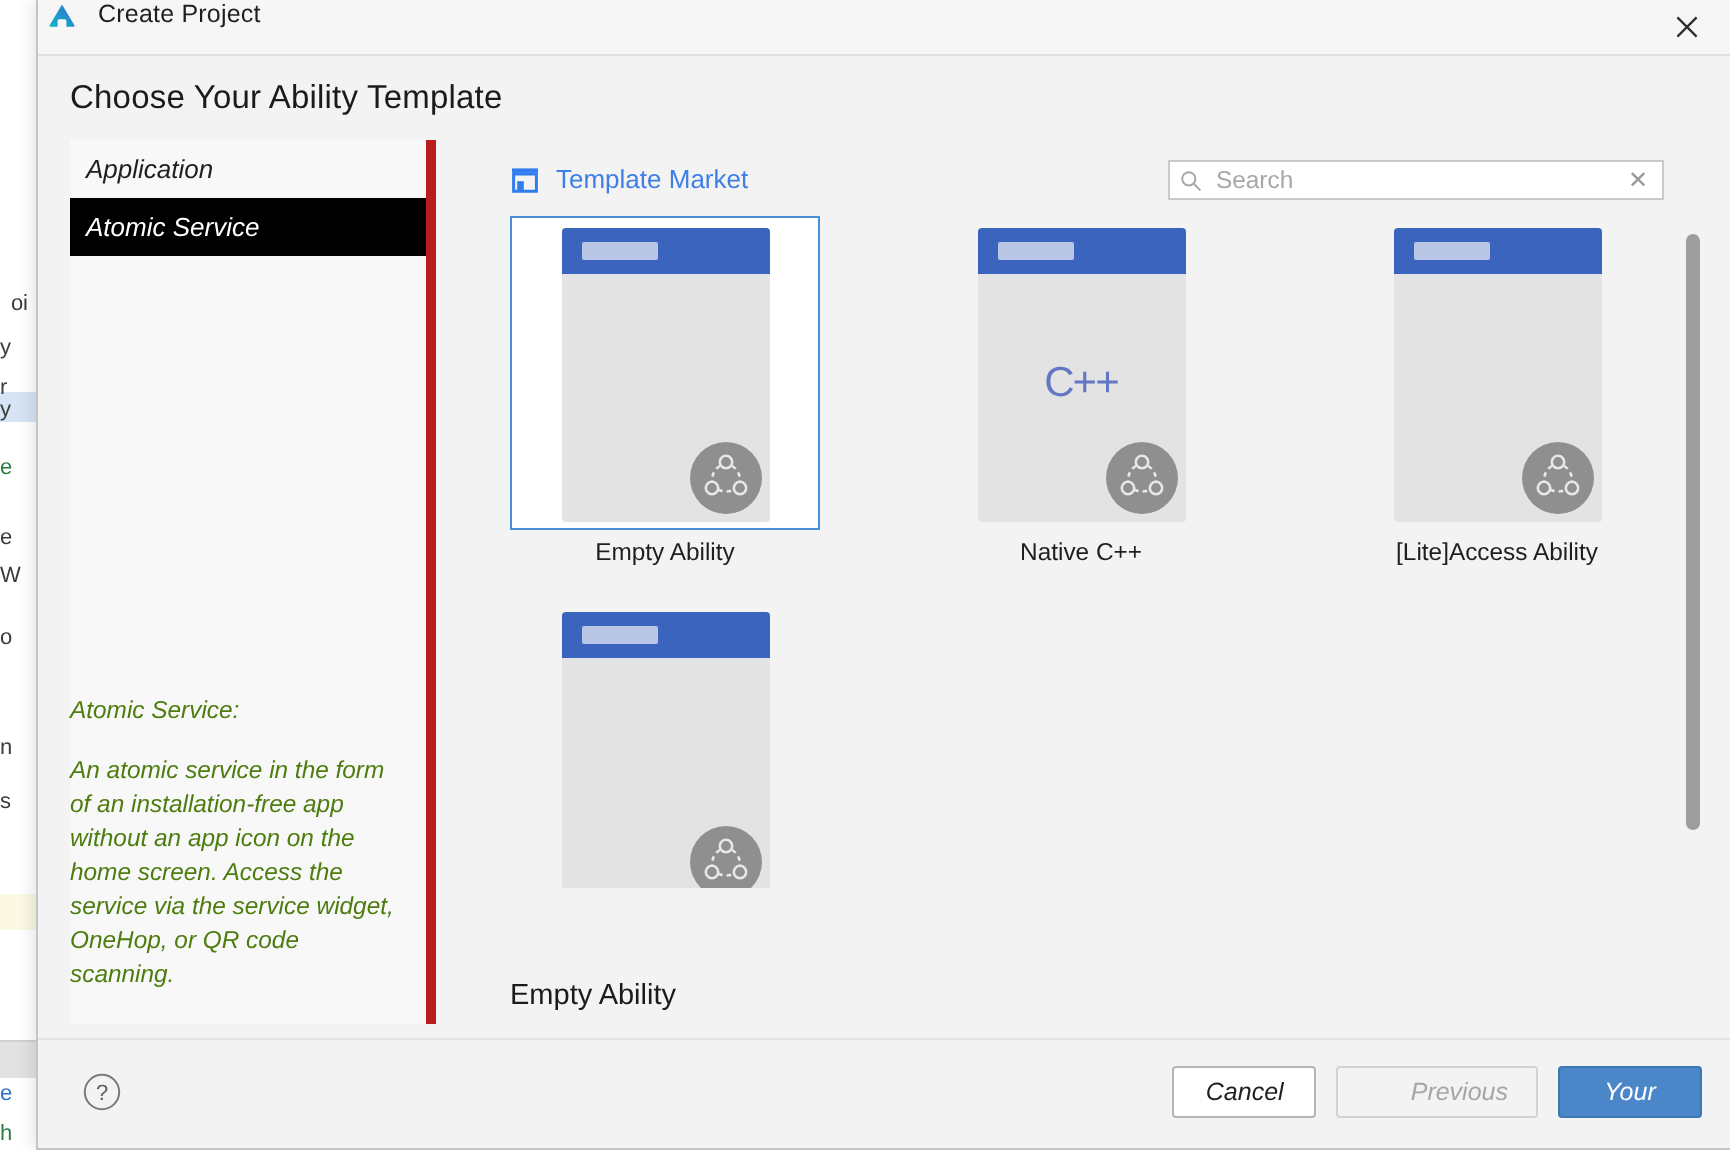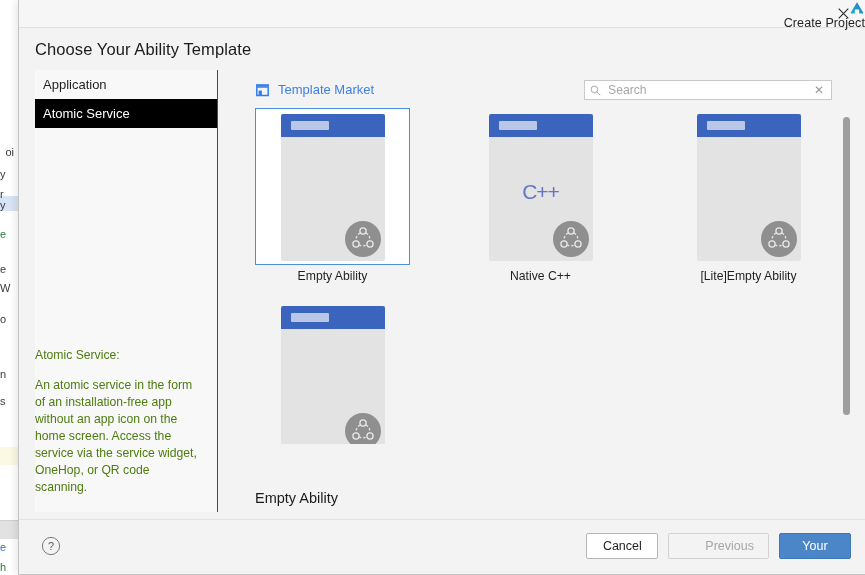--- a/index.html
+++ b/index.html
@@ -55,21 +55,21 @@
     border-top: none; border-right: none;
     box-sizing: border-box;
     box-shadow: -2px 0 8px rgba(0,0,0,.10);
   }
 
   
   #titlebar {
     position: absolute; left: 0; top: 0; right: 0; height: 27px;
     background: #f6f6f6;
     border-bottom: 1px solid #e0e0e0;
-    display: flex; align-items: flex-end; flex-direction: column;
+    display: flex; align-items: flex-start;
   }
   #titlebar .app-icon { margin-left: 4px; display: flex; align-items: center; }
   #titlebar .title-text {
     margin-left: 10px;
     font-size: 12.5px;
     color: #1f1f1f;
     letter-spacing: .1px;
   }
   #close-btn {
     position: absolute; right: 0; top: 0;
@@ -93,22 +93,23 @@
     position: absolute;
     left: 0; top: 66px; right: 0; bottom: 54px;
     background: #f3f3f3;
   }
 
   
   #left-pane {
     position: absolute; left: 16px; top: 4px;
     width: 183px; bottom: 8px;
     background: #f8f8f8;
-    border-right: 1px solid #b91c1c;
+    border-right: 5px solid #b91c1c;
     box-sizing: border-box;
+    font-style: italic;
   }
   .nav-item {
     height: 29px;
     display: flex; align-items: center;
     padding-left: 8px;
     font-size: 13px;
     color: #1f1f1f;
     cursor: default;
     box-sizing: border-box;
   }
@@ -272,21 +273,21 @@
   .btn {
     height: 26px;
     min-width: 72px;
     padding: 0 14px;
     margin-left: 10px;
     font-size: 12.5px;
     font-family: "Liberation Sans", sans-serif;
     border-radius: 2px;
     box-sizing: border-box;
     cursor: default;
-    display: flex; align-items: center; justify-content: center;
+    display: flex; align-items: center; justify-content: center; font-style: italic;
   }
   .btn.secondary {
     background: #ffffff;
     border: 1px solid #b6b6b6;
     color: #1f1f1f;
   }
   .btn.disabled {
     background: #f3f3f3;
     border: 1px solid #d2d2d2;
     color: #a6a6a6;
@@ -441,21 +442,21 @@
                     <circle cx="18" cy="10" r="3.1" fill="none" stroke="#e8e8e8" stroke-width="1.3"></circle>
                     <circle cx="11" cy="23" r="3.1" fill="none" stroke="#e8e8e8" stroke-width="1.3"></circle>
                     <circle cx="25" cy="23" r="3.1" fill="none" stroke="#e8e8e8" stroke-width="1.3"></circle>
                     <path d="M14.9 12 A 8.5 8.5 0 0 0 11 19.9" fill="none" stroke="#e8e8e8" stroke-width="1.3" stroke-dasharray="2.3 2"></path>
                     <path d="M21.1 12 A 8.5 8.5 0 0 1 25 19.9" fill="none" stroke="#e8e8e8" stroke-width="1.3" stroke-dasharray="2.3 2"></path>
                     <path d="M14.1 23.8 A 8.5 8.5 0 0 0 21.9 23.8" fill="none" stroke="#e8e8e8" stroke-width="1.3" stroke-dasharray="2.3 2"></path>
                   </svg>
                 </div>
               </div>
             </div>
-            <div class="tpl-label">[Lite]Empty Ability</div>
+            <div class="tpl-label">[Lite]Access Ability</div>
           </div>
 
           <div class="tpl-card">
             <div class="tpl-thumb-wrap">
               <div class="tpl-thumb">
                 <div class="bar"></div>
                 <div class="pill"></div>
                 <div class="badge">
                   <svg width="36" height="36" viewBox="0 0 36 36">
                     <circle cx="18" cy="18" r="18" fill="#8f8f8f"></circle>

